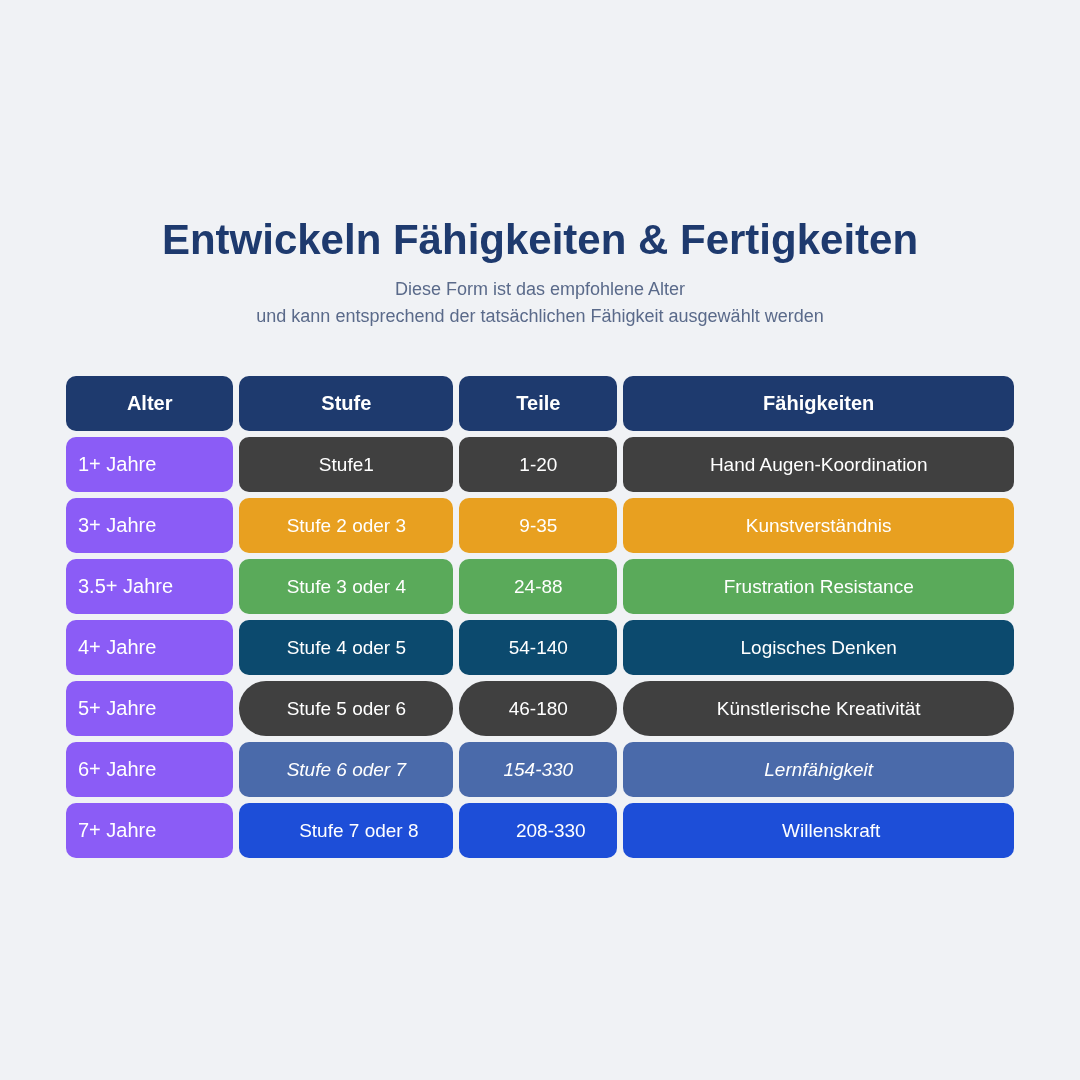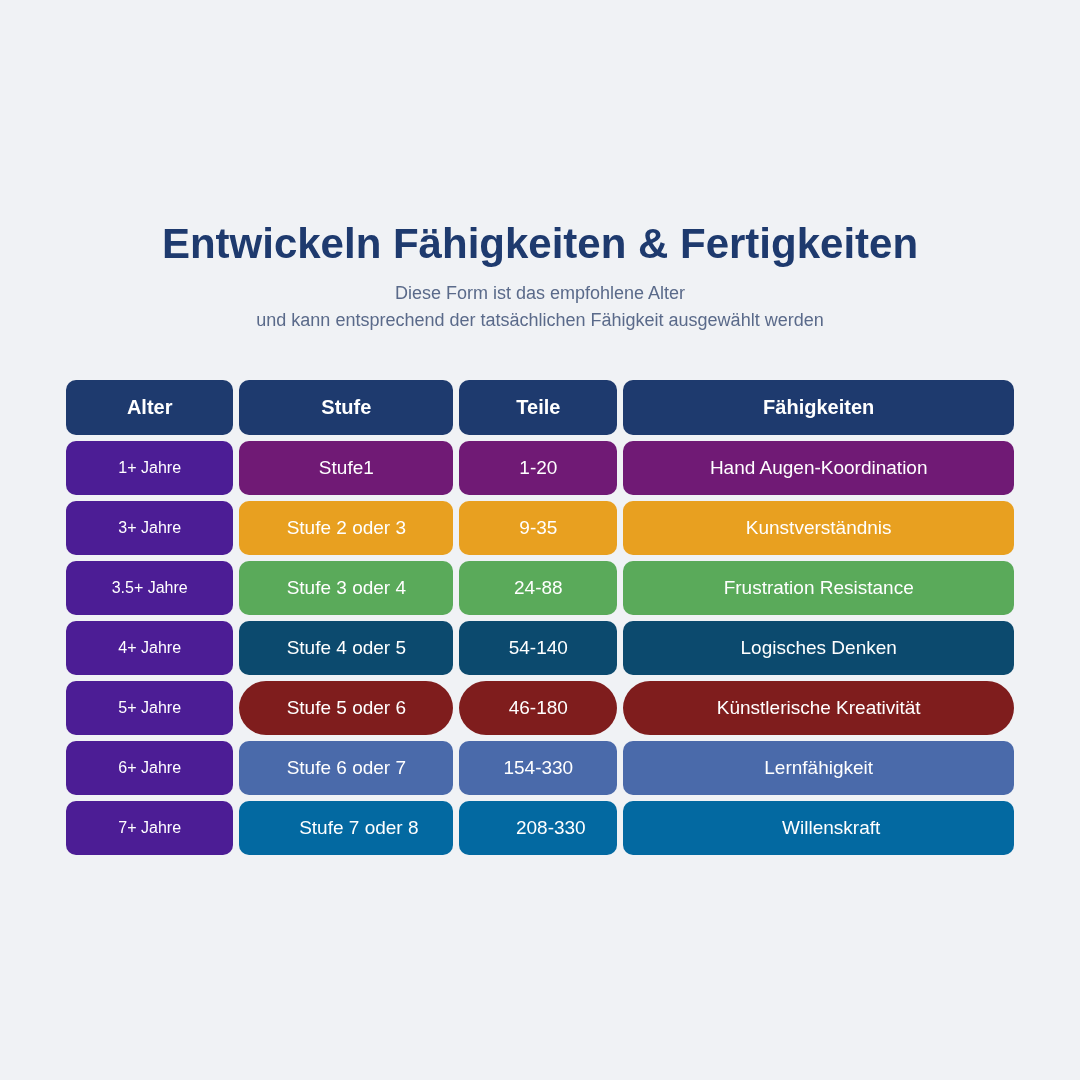--- a/index.html
+++ b/index.html
@@ -44,46 +44,46 @@
     .header-cell {
       background-color: #1e3a6e;
       color: white;
       font-size: 20px;
       font-weight: 600;
       text-align: center;
       padding: 16px 0;
       border-radius: 10px;
     }
     .age-cell {
-      background-color: #4c1d95;
+      background-color: #8b5cf6;
       color: white;
-      font-size: 16px;
+      font-size: 20px;
       font-weight: 500;
-      text-align: center;
+      text-align: left;
       padding: 16px 12px;
       border-radius: 10px;
       white-space: nowrap;
     }
     .data-cell {
       color: white;
       font-size: 19px;
       font-weight: 500;
       text-align: center;
       padding: 16px 12px;
       border-radius: 10px;
     }
     
-    .row-0 .data-cell { background-color: #701a75; }
+    .row-0 .data-cell { background-color: #404040; }
     .row-1 .data-cell { background-color: #e89a3c; }
     .row-2 .data-cell { background-color: #e8a020; }
     .row-3 .data-cell { background-color: #5aaa5a; margin-top: 28px; }
     .row-4 .data-cell { background-color: #0c4a6e; }
-    .row-5 .data-cell { background-color: #7f1d1d; border-radius: 27px; }
-    .row-6 .data-cell { background-color: #4a6aaa; }
-    .row-7 .data-cell { background-color: #0369a1; padding-left: 37px; }
+    .row-5 .data-cell { background-color: #404040; border-radius: 27px; }
+    .row-6 .data-cell { background-color: #4a6aaa; font-style: italic; }
+    .row-7 .data-cell { background-color: #1d4ed8; padding-left: 37px; }
     col.col-age { width: 18%; }
     col.col-stufe { width: 23%; }
     col.col-teile { width: 17%; }
     col.col-skills { width: 42%; }
   </style>
 </head>
 <body>
 
 <div class="page-wrapper">
   <h1 class="title">Entwickeln Fähigkeiten &amp; Fertigkeiten</h1>

